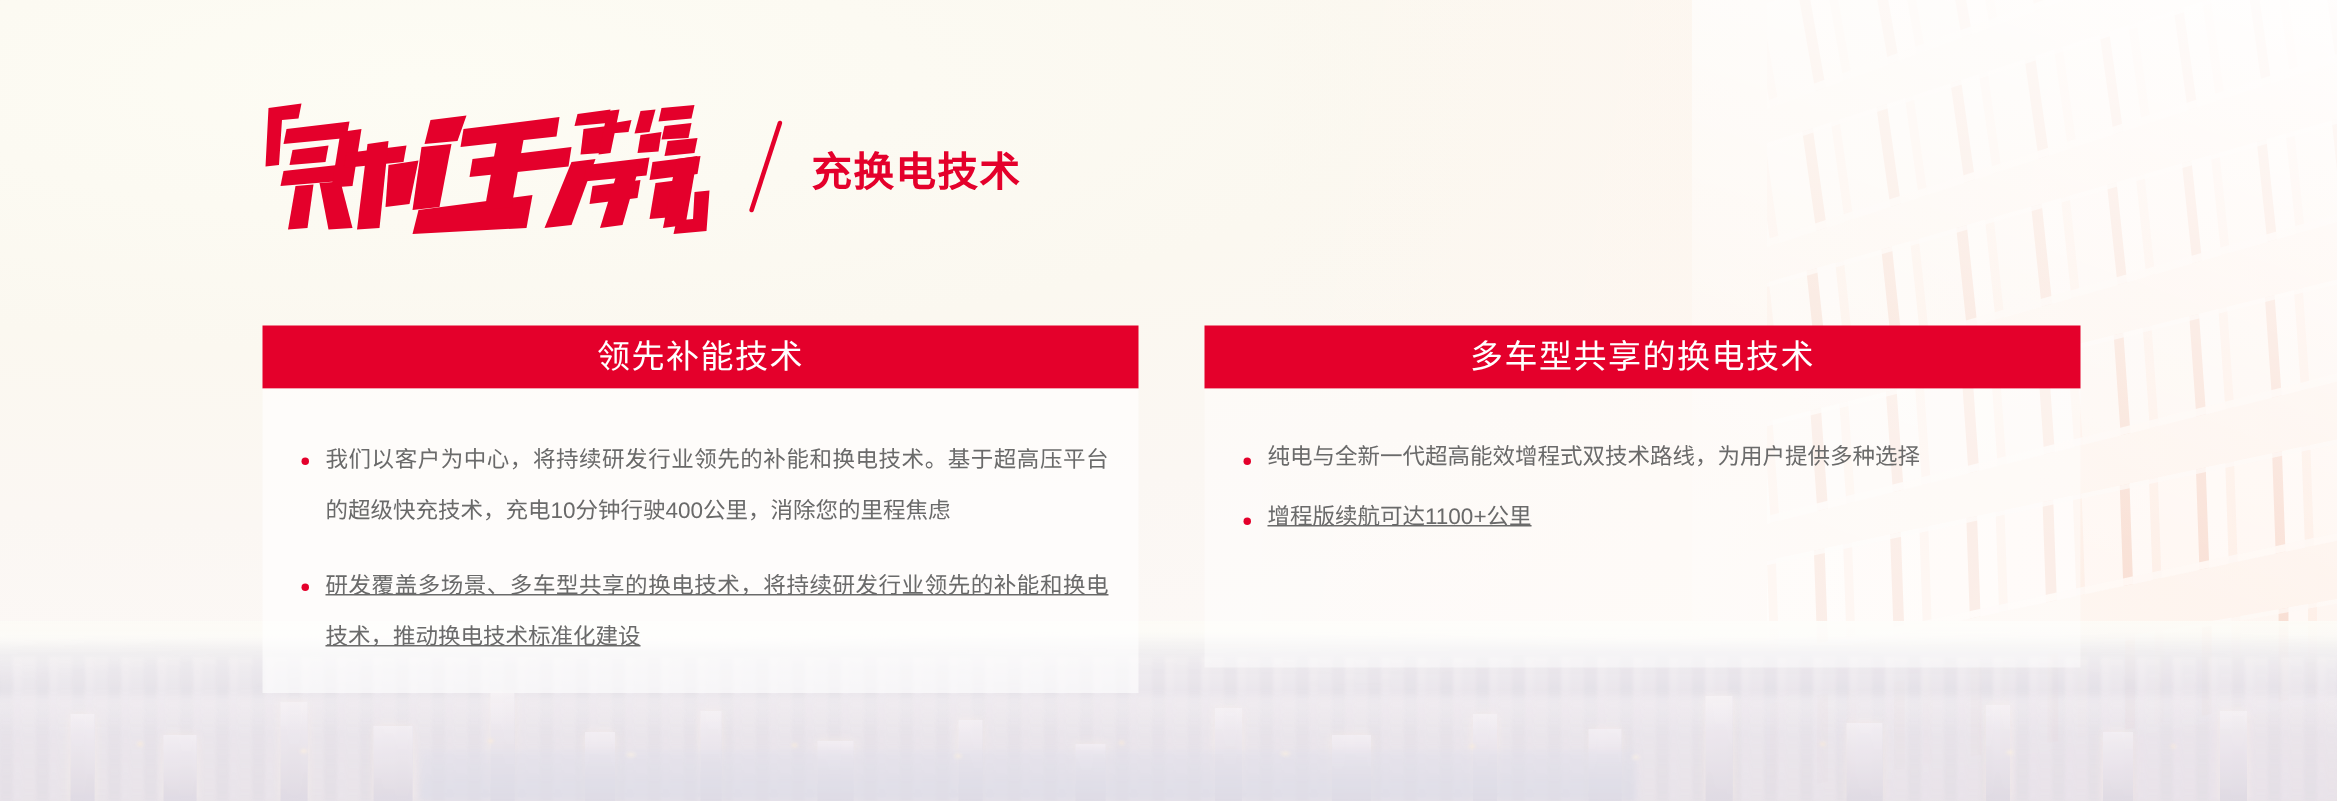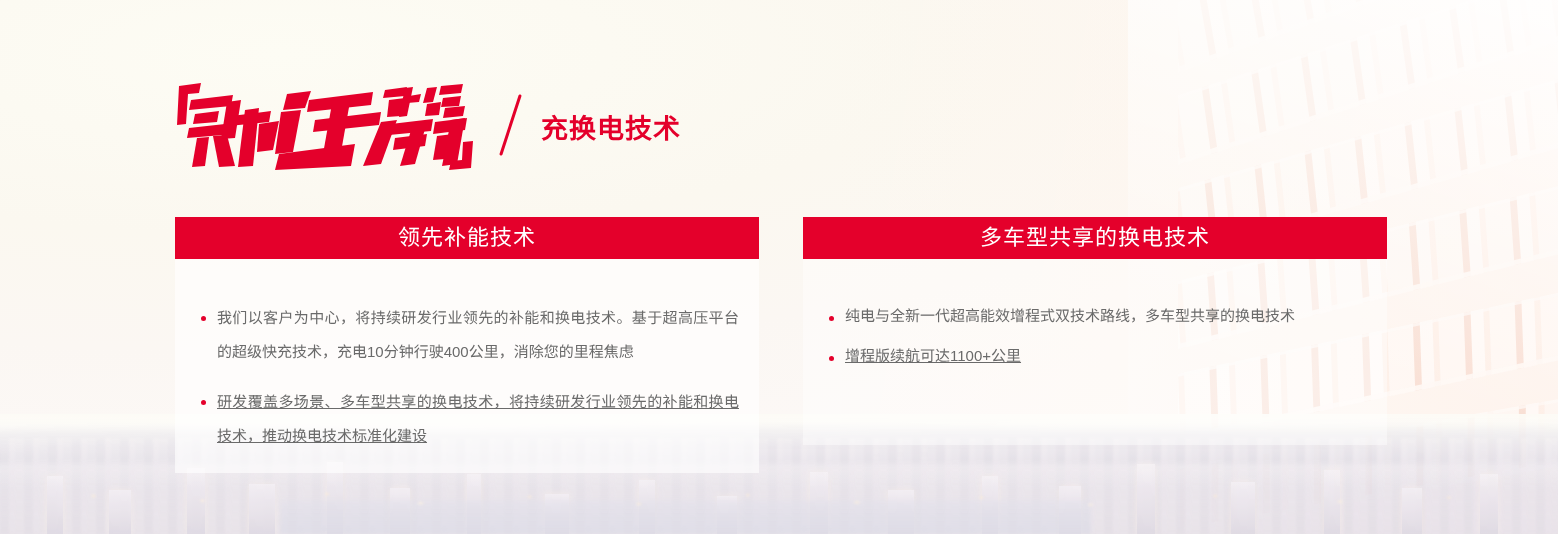--- a/index.html
+++ b/index.html
@@ -178,21 +178,21 @@
   
   .skyline-wash {
     position: absolute; inset: 0;
     background: rgba(255,255,255,0.42);
   }
 
   
   .header {
     position: absolute;
     left: 175px;
-    top: 78px;
+    top: 64px;
     display: flex;
     align-items: center;
     height: 96px;
   }
   .logo {
     position: relative;
     width: 300px;
     height: 92px;
   }
   .logo svg { display: block; }
@@ -240,21 +240,21 @@
     height: 42px;
     line-height: 42px;
     text-align: center;
     font-size: 22px;
     font-weight: 400;
     letter-spacing: 1px;
   }
   .card-body {
     background: rgba(255,255,255,0.62);
     min-height: 186px;
-    padding: 42px 20px 20px 20px;
+    padding: 31px 20px 20px 20px;
     box-sizing: border-box;
   }
   .card-body.right {
     background: rgba(255,255,255,0.42);
   }
   .bullets {
     list-style: none;
     margin: 0;
     padding: 0;
   }
@@ -391,20 +391,20 @@
           <li>我们以客户为中心，将持续研发行业领先的补能和换电技术。基于超高压平台的超级快充技术，充电10分钟行驶400公里，消除您的里程焦虑</li>
           <li>研发覆盖多场景、多车型共享的换电技术，将持续研发行业领先的补能和换电技术，推动换电技术标准化建设</li>
         </ul>
       </div>
     </div>
 
     <div class="card card-right">
       <div class="card-head">多车型共享的换电技术</div>
       <div class="card-body right">
         <ul class="bullets">
-          <li>纯电与全新一代超高能效增程式双技术路线，多车型共享的换电技术</li>
+          <li>纯电与全新一代超高能效增程式双技术路线，为用户提供多种选择</li>
           <li>增程版续航可达1100+公里</li>
         </ul>
       </div>
     </div>
 
   </div>
 </div>
 
 </body></html>

